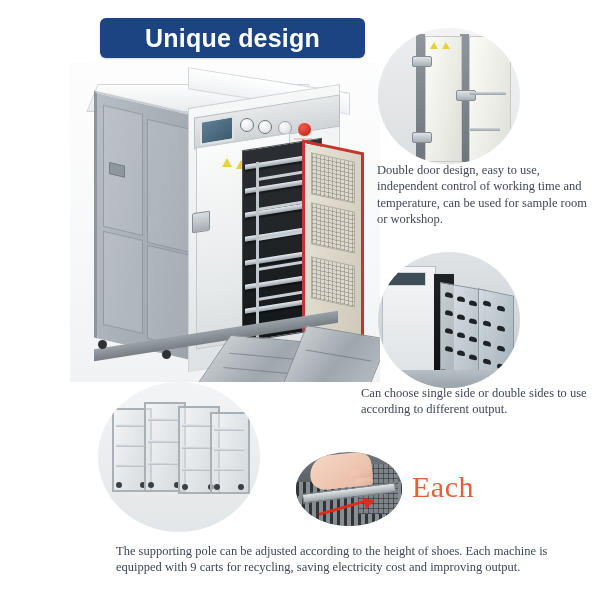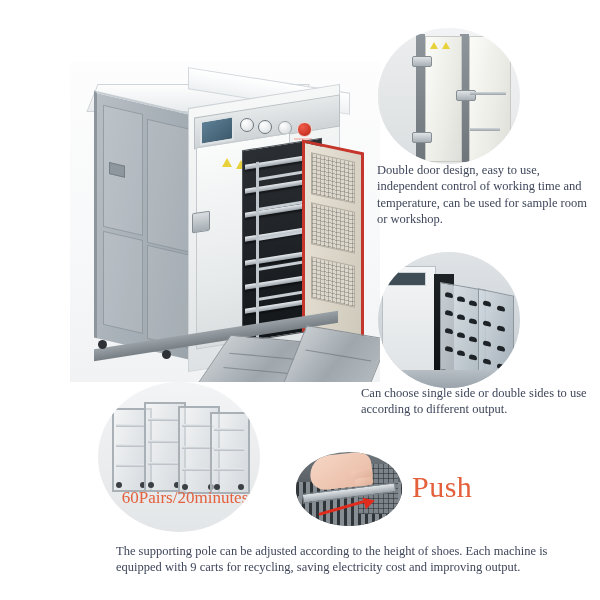--- a/index.html
+++ b/index.html
@@ -245,20 +245,23 @@
   }
   #copy-door{left:377px;top:162px;width:212px;font-size:12.5px;}
   #copy-sides{left:361px;top:385px;width:232px;font-size:12.5px;}
   #copy-bottom{left:116px;top:543px;width:468px;font-size:12.5px;}
 </style>
 </head>
 <body>
 
 <div id="page">
 
+  <div class="title-banner">
+    <span class="txt">Unique design</span>
+  </div>
 
   <div class="photo" id="main-photo">
     <div class="mp-room"></div>
 
     <div class="mach-top"></div>
     <div class="mach-top2"></div>
 
     <div class="side-left">
       <div class="pnl sl-p1"></div>
         <div class="pnl sl-p2"></div>
@@ -405,33 +408,32 @@
     </div>
 
     <div class="trolley" style="left:112px;top:30px;width:36px;height:78px;">
       <div class="t-shelf" style="left:2px;top:14px;width:30px"></div>
       <div class="t-shelf" style="left:2px;top:34px;width:30px"></div>
       <div class="t-shelf" style="left:2px;top:54px;width:30px"></div>
       <div class="t-wheel" style="left:2px;top:70px"></div>
       <div class="t-wheel" style="left:26px;top:70px"></div>
     </div>
 
-    <div class="carts-caption">60Pairs/20minutes</div>
   </div>
 
   <div class="photo ell" id="inset-push">
     <div class="ip-bg"></div>
     <div class="ip-grate"></div>
     <div class="ip-mesh"></div>
     <div class="ip-rail"></div>
     <div class="hand">
       <div class="finger" style="left:40px;top:18px;width:22px;height:9px;"></div>
       <div class="finger" style="left:44px;top:26px;width:18px;height:8px;"></div>
     </div>
     <div class="arrow-line"></div>
     <div class="arrow-head"></div>
   </div>
 
-  <div class="push-word">Push</div>
+  <div class="push-word">Each</div>
 
   <div class="copy" id="copy-bottom">The supporting pole can be adjusted according to the height of shoes. Each machine is equipped with 9 carts for recycling, saving electricity cost and improving output.</div>
 
 </div>
 
 </body></html>

